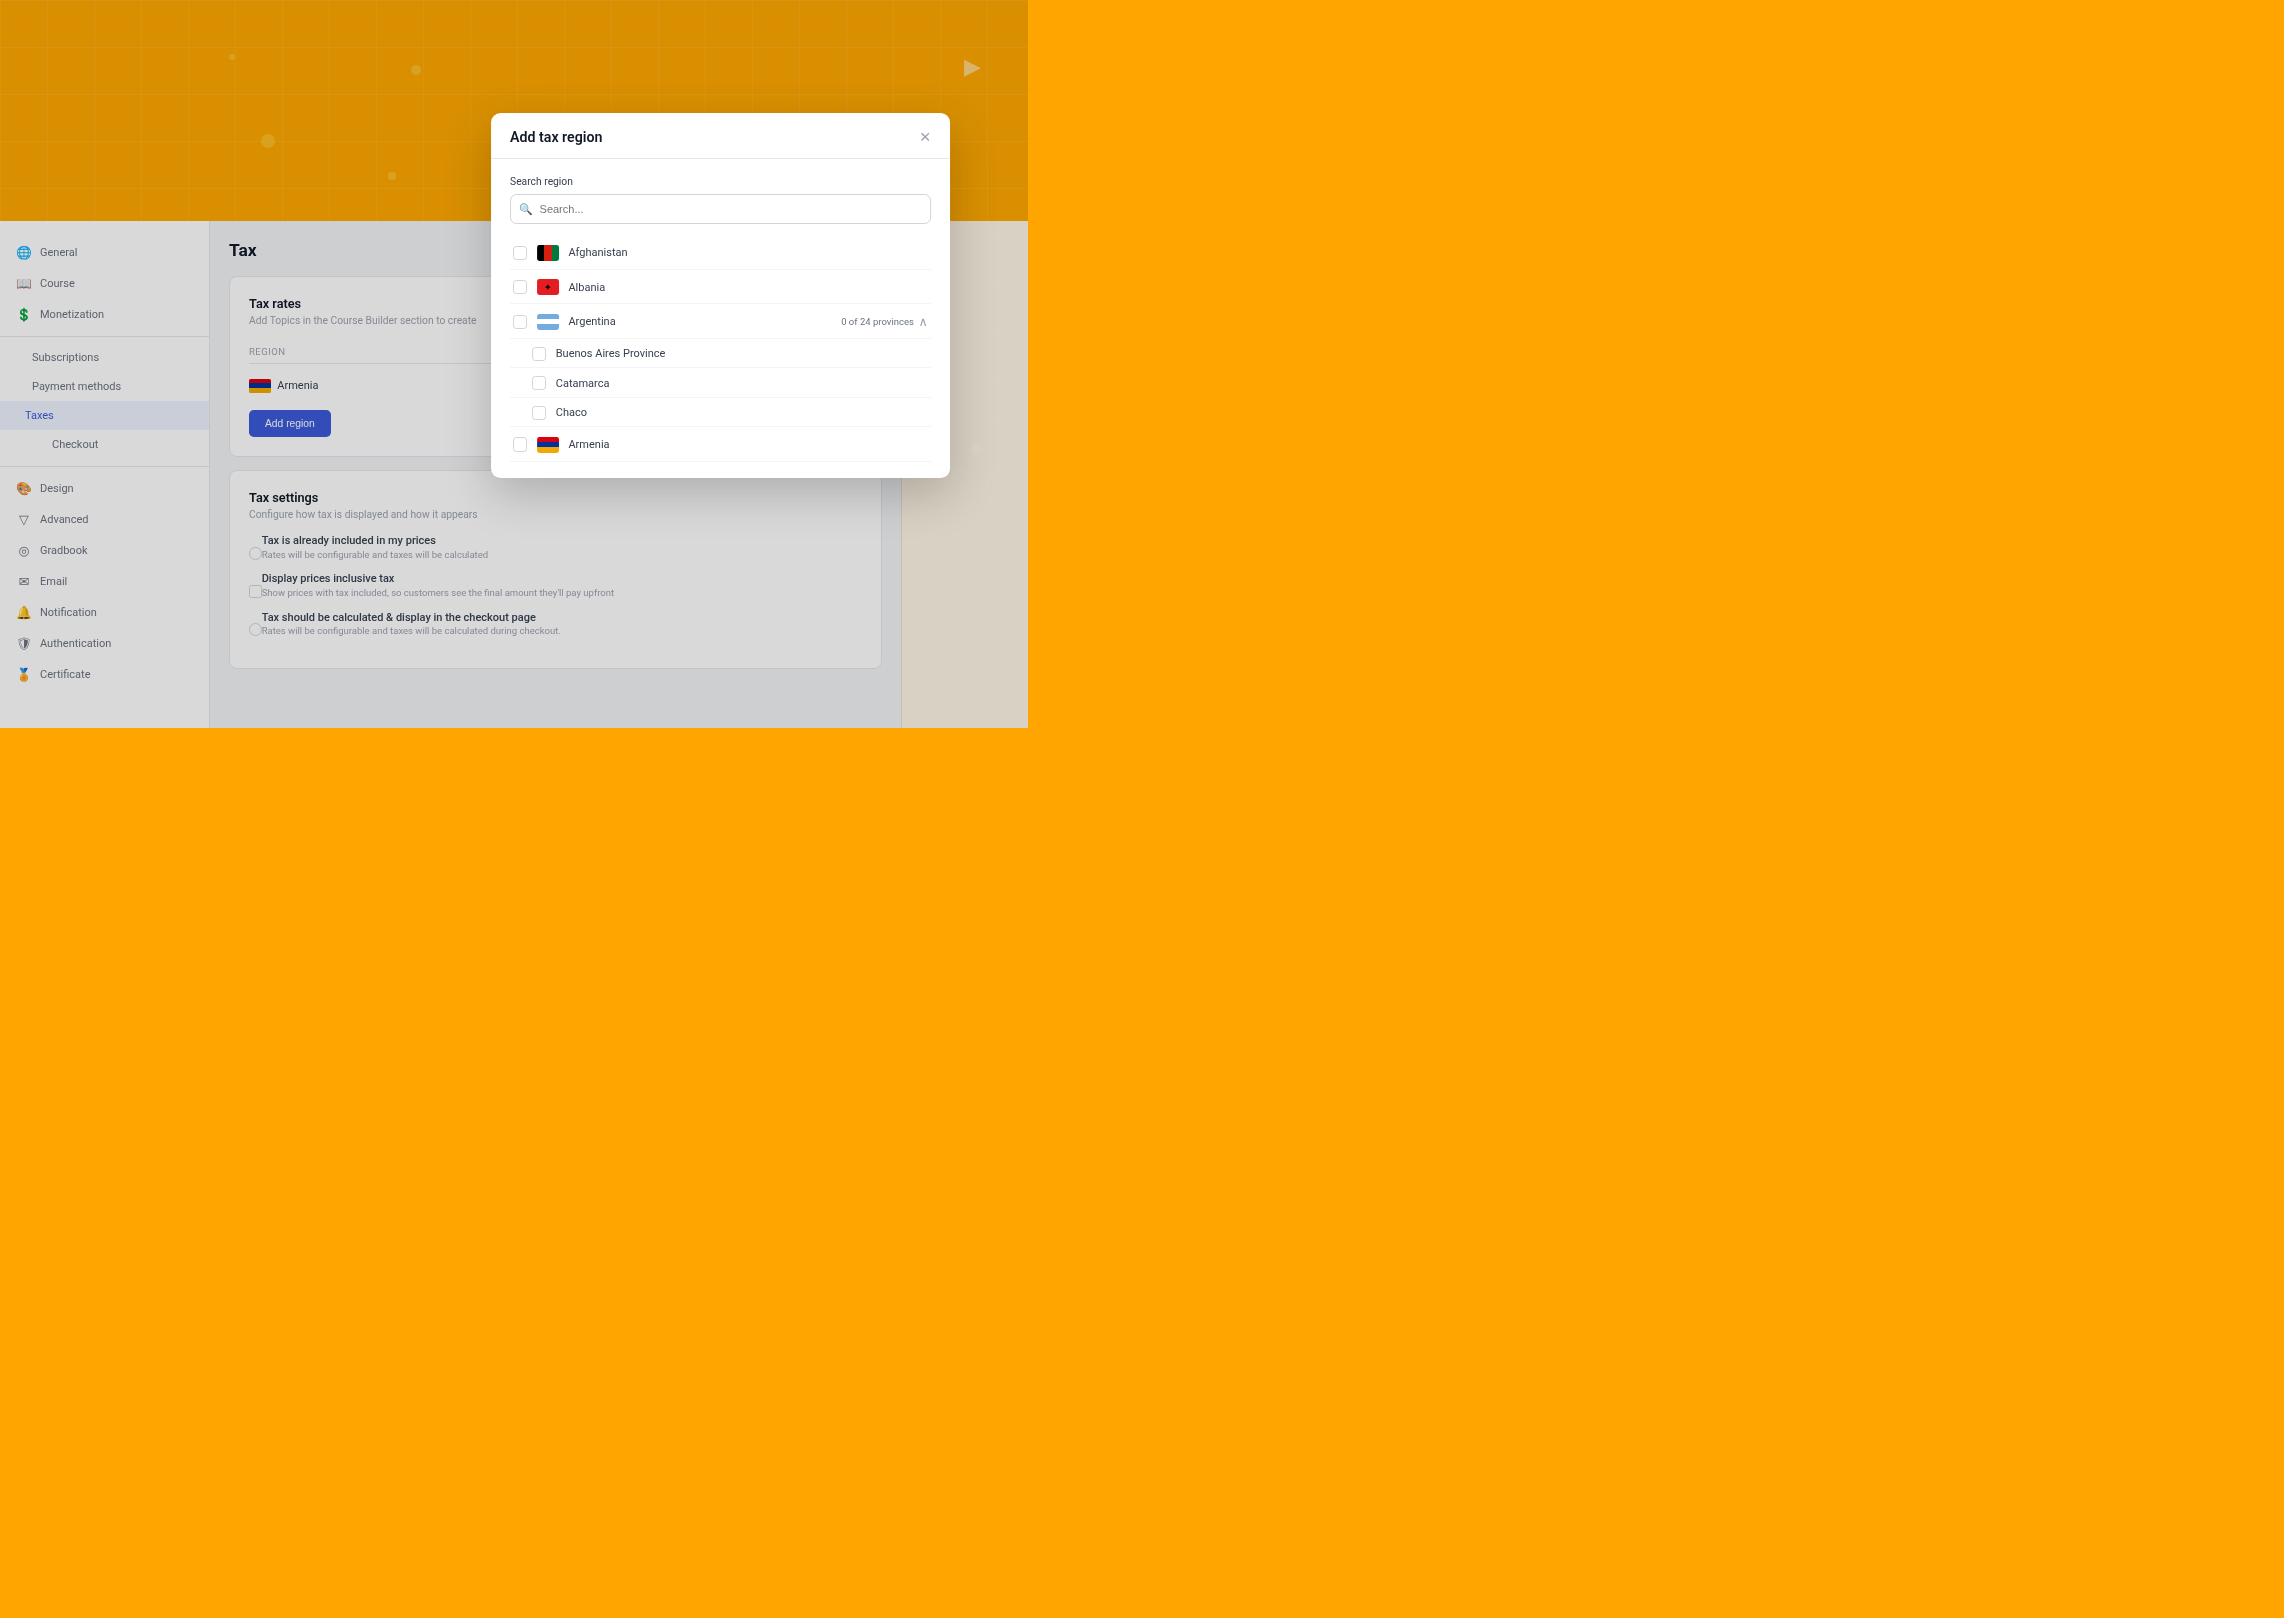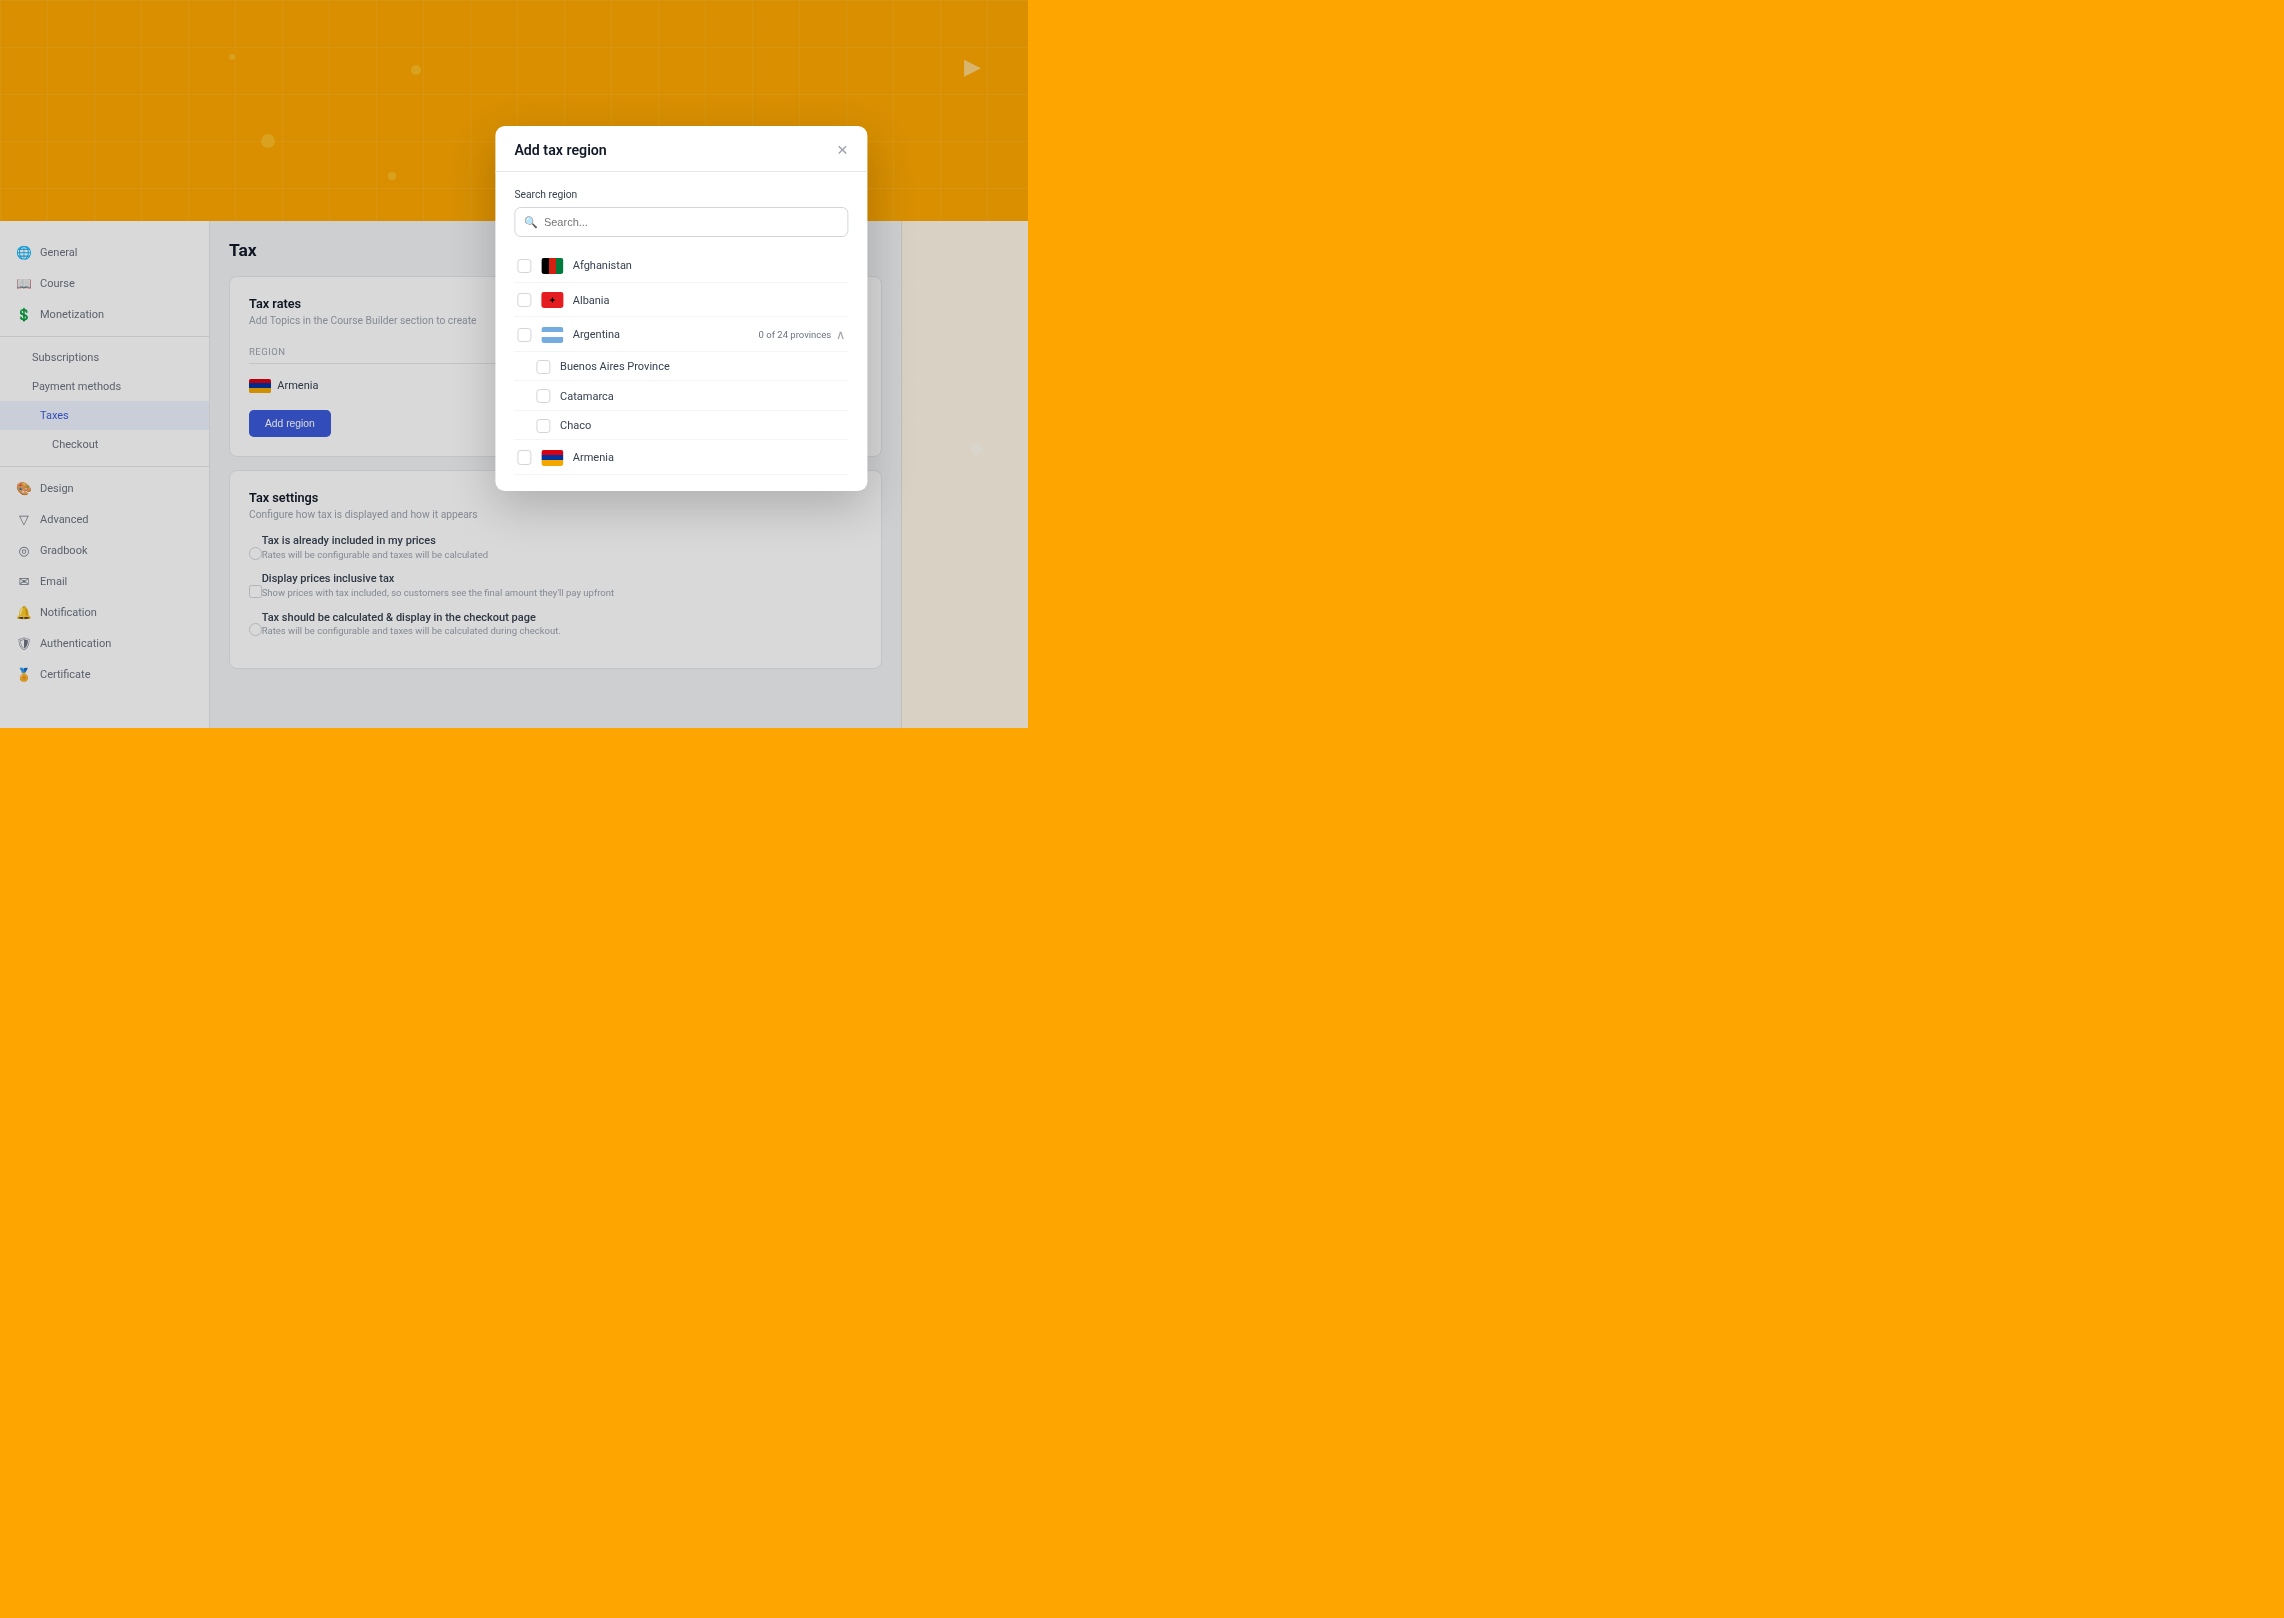--- a/index.html
+++ b/index.html
@@ -196,25 +196,25 @@
       display: flex;
       align-items: flex-start;
       justify-content: center;
       padding-top: 0;
       z-index: 100;
     }
 
     .modal {
       background: white;
       border-radius: 9.5px;
-      width: 372px;
+      width: 459px;
       max-height: 538px;
       box-shadow: 0 16px 47px rgba(0,0,0,0.2);
       position: absolute;
-      top: 126px;
+      top: 113px;
       left: 50%;
       transform: translateX(-5%);
       display: flex;
       flex-direction: column;
     }
 
     .modal-header {
       display: flex;
       justify-content: space-between;
       align-items: center;
@@ -389,21 +389,21 @@
       <span class="icon">💲</span>
       <span>Monetization</span>
     </div>
     <div class="sidebar-divider"></div>
     <div class="sidebar-item" style="padding-left:32px;">
       <span>Subscriptions</span>
     </div>
     <div class="sidebar-item" style="padding-left:32px;">
       <span>Payment methods</span>
     </div>
-    <div class="sidebar-item active" style="padding-left:40px;">
+    <div class="sidebar-item active" style="padding-left:25px;">
       <span>Taxes</span>
     </div>
     <div class="sidebar-item" style="padding-left:32px;margin-left:20px;">
       <span>Checkout</span>
     </div>
     <div class="sidebar-divider"></div>
     <div class="sidebar-item">
       <span class="icon">🎨</span>
       <span>Design</span>
     </div>

